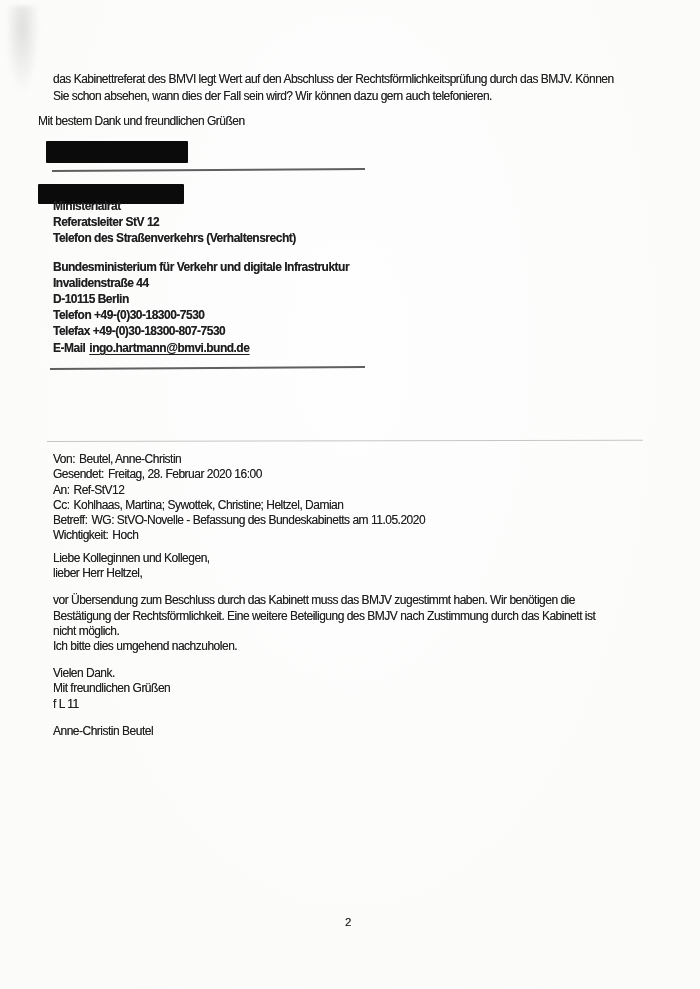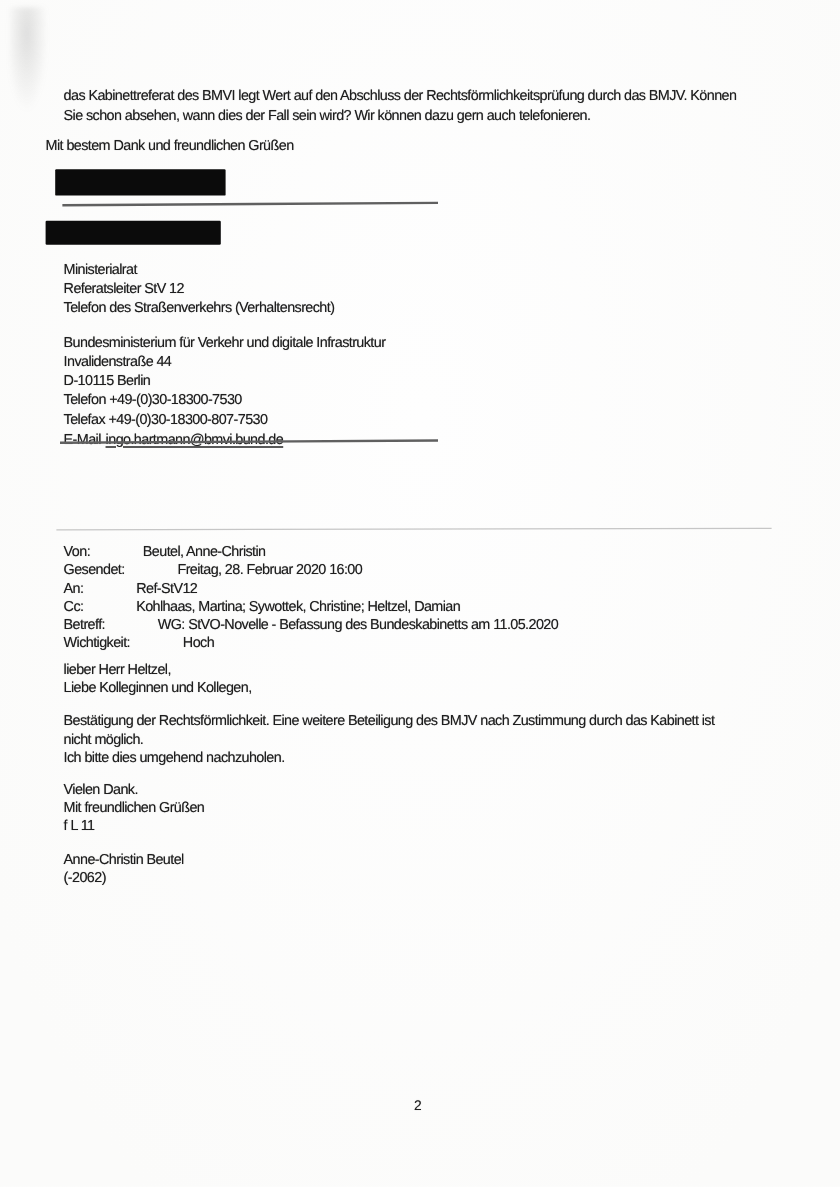--- a/index.html
+++ b/index.html
@@ -18,21 +18,21 @@
     line-height:16.5px;
     white-space:nowrap;
     text-shadow:0 0 0.6px rgba(25,25,25,0.55);
   }
   .line{white-space:nowrap;}
   .blank{min-height:1em;}
   .sig .line{line-height:16.2px;}
   .qheader .line{line-height:15.3px;}
   .qbody .line{line-height:15.2px;}
   .bl{font-weight:normal;}
-  .hv{padding-left:4px;margin-left:40px;}
+  .hv{padding-left:4px;}
   .email{
     text-decoration:underline;
     text-underline-offset:2px;
     text-decoration-thickness:1px;
     padding-left:4px;
   }
   .redact{
     position:absolute;
     background:#0b0b0b;
     border-radius:1px;
@@ -72,21 +72,21 @@
 </div>
 
 <div class="abs txt" style="left:38px;top:113px;">Mit bestem Dank und freundlichen Grüßen</div>
 
 <div class="redact" style="left:46px;top:141px;width:142px;height:22px;"></div>
 
 <div class="sep" style="left:52px;top:170px;width:313px;"></div>
 
 <div class="redact" style="left:38px;top:184px;width:146px;height:20px;"></div>
 
-<div class="abs txt sig" style="left:53px;top:216px;">
+<div class="abs txt sig" style="left:53px;top:198px;font-weight:bold;">
   <div class="line">Ministerialrat</div>
   <div class="line">Referatsleiter StV 12</div>
   <div class="line">Telefon des Straßenverkehrs (Verhaltensrecht)</div>
   <div class="line blank"></div>
   <div class="line">Bundesministerium für Verkehr und digitale Infrastruktur</div>
   <div class="line">Invalidenstraße 44</div>
   <div class="line">D-10115 Berlin</div>
   <div class="line">Telefon +49-(0)30-18300-7530</div>
   <div class="line">Telefax +49-(0)30-18300-807-7530</div>
   <div class="line"><span>E-Mail</span><span class="email">ingo.hartmann@bmvi.bund.de</span></div>
@@ -99,28 +99,28 @@
 <div class="abs txt qheader" style="left:53px;top:452px;">
   <div class="line"><span class="bl">Von:</span><span class="hv">Beutel, Anne-Christin</span></div>
   <div class="line"><span class="bl">Gesendet:</span><span class="hv">Freitag, 28. Februar 2020 16:00</span></div>
   <div class="line"><span class="bl">An:</span><span class="hv">Ref-StV12</span></div>
   <div class="line"><span class="bl">Cc:</span><span class="hv">Kohlhaas, Martina; Sywottek, Christine; Heltzel, Damian</span></div>
   <div class="line"><span class="bl">Betreff:</span><span class="hv">WG: StVO-Novelle - Befassung des Bundeskabinetts am 11.05.2020</span></div>
   <div class="line"><span class="bl">Wichtigkeit:</span><span class="hv">Hoch</span></div>
 </div>
 
 <div class="abs txt qbody" style="left:53px;top:551px;">
+  <div class="line">Liebe Kolleginnen und Kollegen,</div>
   <div class="line">lieber Herr Heltzel,</div>
-  <div class="line">Liebe Kolleginnen und Kollegen,</div>
   <div class="line blank"></div>
+  <div class="line">vor Übersendung zum Beschluss durch das Kabinett muss das BMJV zugestimmt haben. Wir benötigen die</div>
   <div class="line">Bestätigung der Rechtsförmlichkeit. Eine weitere Beteiligung des BMJV nach Zustimmung durch das Kabinett ist</div>
   <div class="line">nicht möglich.</div>
   <div class="line">Ich bitte dies umgehend nachzuholen.</div>
   <div class="line blank"></div>
   <div class="line">Vielen Dank.</div>
   <div class="line">Mit freundlichen Grüßen</div>
   <div class="line">f L 11</div>
   <div class="line blank"></div>
   <div class="line">Anne-Christin Beutel</div>
-  <div class="line">(-2062)</div>
 </div>
 
 <div class="abs pagenum" style="left:345px;top:916px;">2</div>
 
 </body></html>

